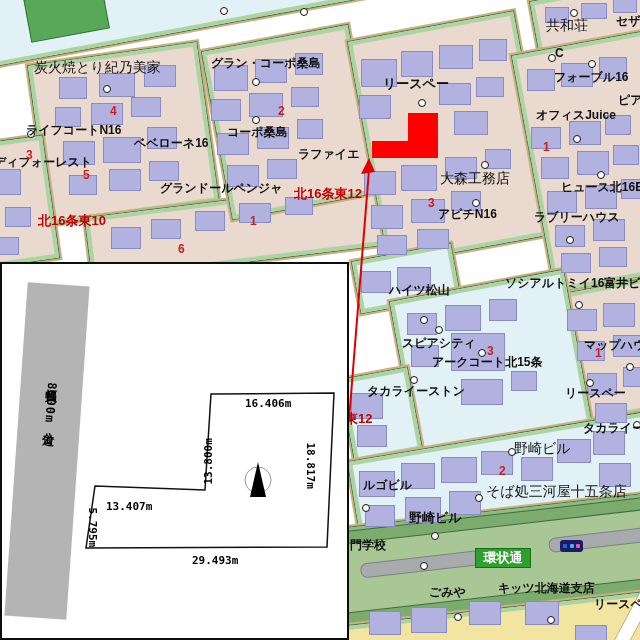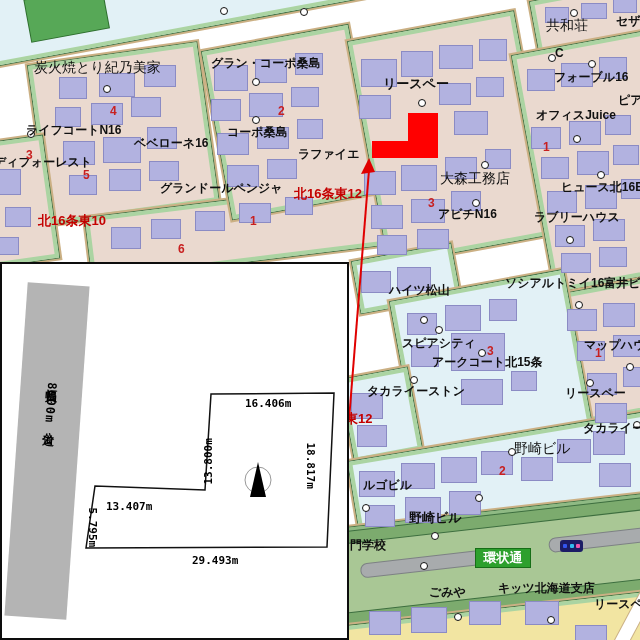--- a/index.html
+++ b/index.html
@@ -239,20 +239,21 @@
   <div class="lbl" style="left:534px;top:211px">ラブリーハウス</div>
   <div class="lbl" style="left:505px;top:277px">ソシアルトミイ16富井ビル</div>
   <div class="lbl" style="left:389px;top:284px">ハイツ松山</div>
   <div class="lbl" style="left:402px;top:337px">スピアシティ</div>
   <div class="lbl" style="left:432px;top:356px">アークコート北15条</div>
   <div class="lbl" style="left:367px;top:385px">タカライーストン</div>
   <div class="lbl" style="left:584px;top:339px">マップハウス1</div>
   <div class="lbl" style="left:565px;top:387px">リースペー</div>
   <div class="lbl" style="left:583px;top:422px">タカライーストン</div>
   <div class="lbl s14" style="left:514px;top:441px">野崎ビル</div>
+  <div class="lbl s14" style="left:486px;top:484px">そば処三河屋十五条店</div>
   <div class="lbl s13" style="left:409px;top:511px">野崎ビル</div>
   <div class="lbl" style="left:363px;top:479px">ルゴビル</div>
   <div class="lbl" style="left:350px;top:539px">門学校</div>
   <div class="lbl" style="left:429px;top:586px">ごみや</div>
   <div class="lbl" style="left:498px;top:582px">キッツ北海道支店</div>
   <div class="lbl" style="left:594px;top:598px">リースペー</div>
 
   <div class="slbl" style="left:38px;top:212px">北16条東10</div>
   <div class="slbl" style="left:294px;top:185px">北16条東12</div>
   <div class="slbl" style="left:345px;top:410px">東12</div>

